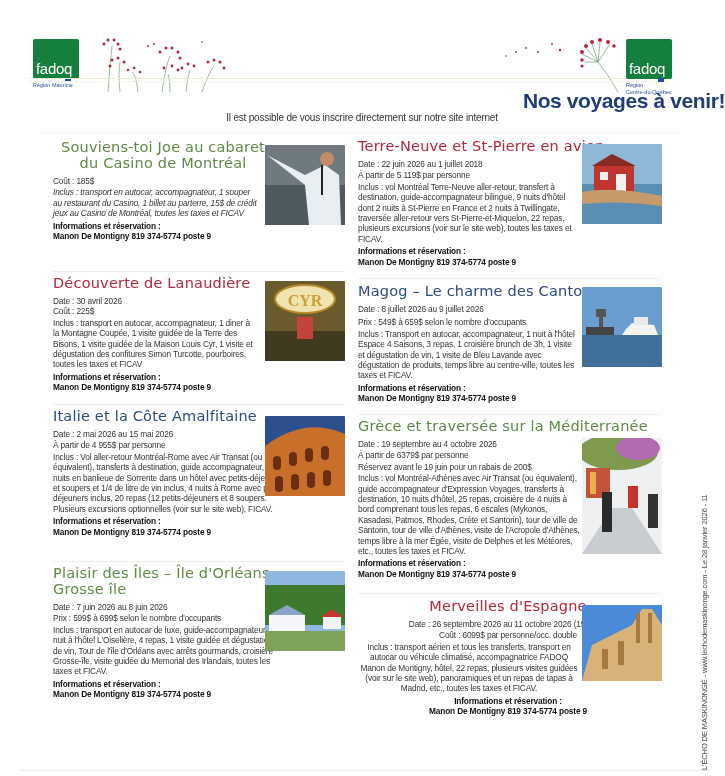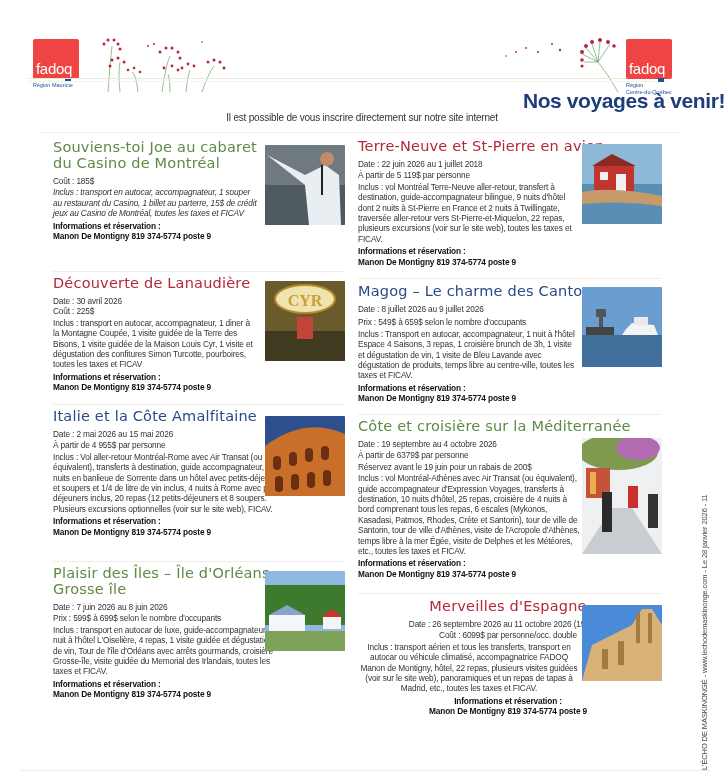--- a/index.html
+++ b/index.html
@@ -1,20 +1,20 @@
 <!DOCTYPE html>
 <html><head>
   <meta charset="utf-8">
   <style>
     * { box-sizing: border-box; margin: 0; padding: 0; }
     html, body { width: 725px; height: 776px; background: #ffffff; overflow: hidden; }
     body { position: relative; font-family: "Liberation Sans", sans-serif; color: #222; }
 
     .logo { position: absolute; top: 39px; width: 46px; }
-    .logo .box { width: 46px; height: 40px; background: #ef4444; border-radius: 2px; position: relative; }
+    .logo .box { width: 46px; height: 40px; background: #15803d; border-radius: 2px; position: relative; }
     .logo .box span { position: absolute; left: 3px; bottom: 2px; color: #fff; font-size: 15px; letter-spacing: -0.3px; }
     .logo .box::after { content: ""; position: absolute; right: 8px; bottom: -3px; width: 6px; height: 4px; background: #1f4e9a; }
     .logo .sub { font-size: 5.5px; color: #1f4e9a; margin-top: 3px; line-height: 1.3; }
     #logo-left { left: 33px; }
     #logo-right { left: 626px; }
 
     .deco { position: absolute; }
     #deco-left { left: 90px; top: 34px; width: 140px; height: 60px; }
     #deco-right { left: 498px; top: 34px; width: 130px; height: 60px; }
     .hline { position: absolute; left: 28px; width: 640px; height: 1px; background: #e8ead2; }
@@ -127,21 +127,21 @@
       <span>fadoq</span>
     </div>
   <div class="sub"><span>Région</span><br><span>Centre-du-Québec</span></div>
 </div>
 
 <div id="main-title">Nos voyages à venir!</div>
 <div id="subtitle">Il est possible de vous inscrire directement sur notre site internet</div>
 <div class="top-rule"></div>
 
 <div class="trip" style="left:53px; top:139px; width:288px;">
-  <h2 class="green" style="width:220px;">Souviens-toi Joe au cabaret du Casino de Montréal</h2>
+  <h2 class="green" style="width:220px;text-align:center;">Souviens-toi Joe au cabaret du Casino de Montréal</h2>
   <div class="line">Coût : 185$</div>
   <div class="line inc" style="width:205px;font-style:italic;">Inclus : transport en autocar, accompagnateur, 1 souper au restaurant du Casino, 1 billet au parterre, 15$ de crédit jeux au Casino de Montréal, toutes les taxes et FICAV</div>
   <div class="info">Informations et réservation :</div>
   <div class="info" style="margin-top:0;">Manon De Montigny 819 374-5774 poste 9</div>
   <svg class="photo" style="top:6px; height:80px;" viewBox="0 0 80 80">
     <rect width="80" height="80" fill="#6f7a80"></rect>
       <rect x="0" y="40" width="80" height="40" fill="#4f5a60"></rect>
     <path d="M2 10 L40 30 L60 20 L74 30 L76 80 L44 80 L40 40 Z" fill="#e8eef2"></path>
     <circle cx="62" cy="14" r="7" fill="#c48b6a"></circle>
       <rect x="56" y="20" width="2" height="30" fill="#222"></rect>
@@ -241,21 +241,21 @@
     <rect x="14" y="22" width="10" height="8" fill="#555"></rect>
       <rect x="17" y="30" width="4" height="18" fill="#555"></rect>
     <rect x="4" y="40" width="28" height="8" fill="#444"></rect>
     <path d="M40 48 L76 48 L72 38 L50 36 L44 42 Z" fill="#f3f3f3"></path>
       <rect x="52" y="30" width="14" height="8" fill="#eaeaea"></rect>
   </svg>
 </div>
 <div class="divider" style="left:358px; top:414px; width:304px;"></div>
 
 <div class="trip" style="left:358px; top:418px; width:300px;">
-  <h2 class="green">Côte et croisière sur la Méditerranée</h2>
+  <h2 class="green">Grèce et traversée sur la Méditerranée</h2>
   <div class="line">Date : 19 septembre au 4 octobre 2026</div>
   <div class="line" style="margin-top:1px;">À partir de 6379$ par personne</div>
   <div class="line" style="margin-top:1px;">Réservez avant le 19 juin pour un rabais de 200$</div>
   <div class="line inc" style="width:222px;">Inclus :  vol Montréal-Athènes avec Air Transat (ou équivalent), guide accompagnateur d'Expression Voyages, transferts à destination, 10 nuits d'hôtel, 25 repas, croisière de 4 nuits à bord comprenant tous les repas, 6 escales (Mykonos, Kasadasi, Patmos, Rhodes, Crète et Santorin), tour de ville de Santorin, tour de ville d'Athènes, visite de l'Acropole d'Athènes, temps libre à la mer Égée, visite de Delphes et les Météores, etc., toutes les taxes et FICAV.</div>
   <div class="info">Informations et réservation :</div>
   <div class="info" style="margin-top:0;">Manon De Montigny 819 374-5774 poste 9</div>
   <svg class="photo" style="top:20px; height:116px;" viewBox="0 0 80 116">
     <rect width="80" height="116" fill="#eef0f2"></rect>
     <ellipse cx="36" cy="14" rx="40" ry="18" fill="#7f9a4e"></ellipse>
       <ellipse cx="56" cy="10" rx="22" ry="12" fill="#b26bb0"></ellipse>

